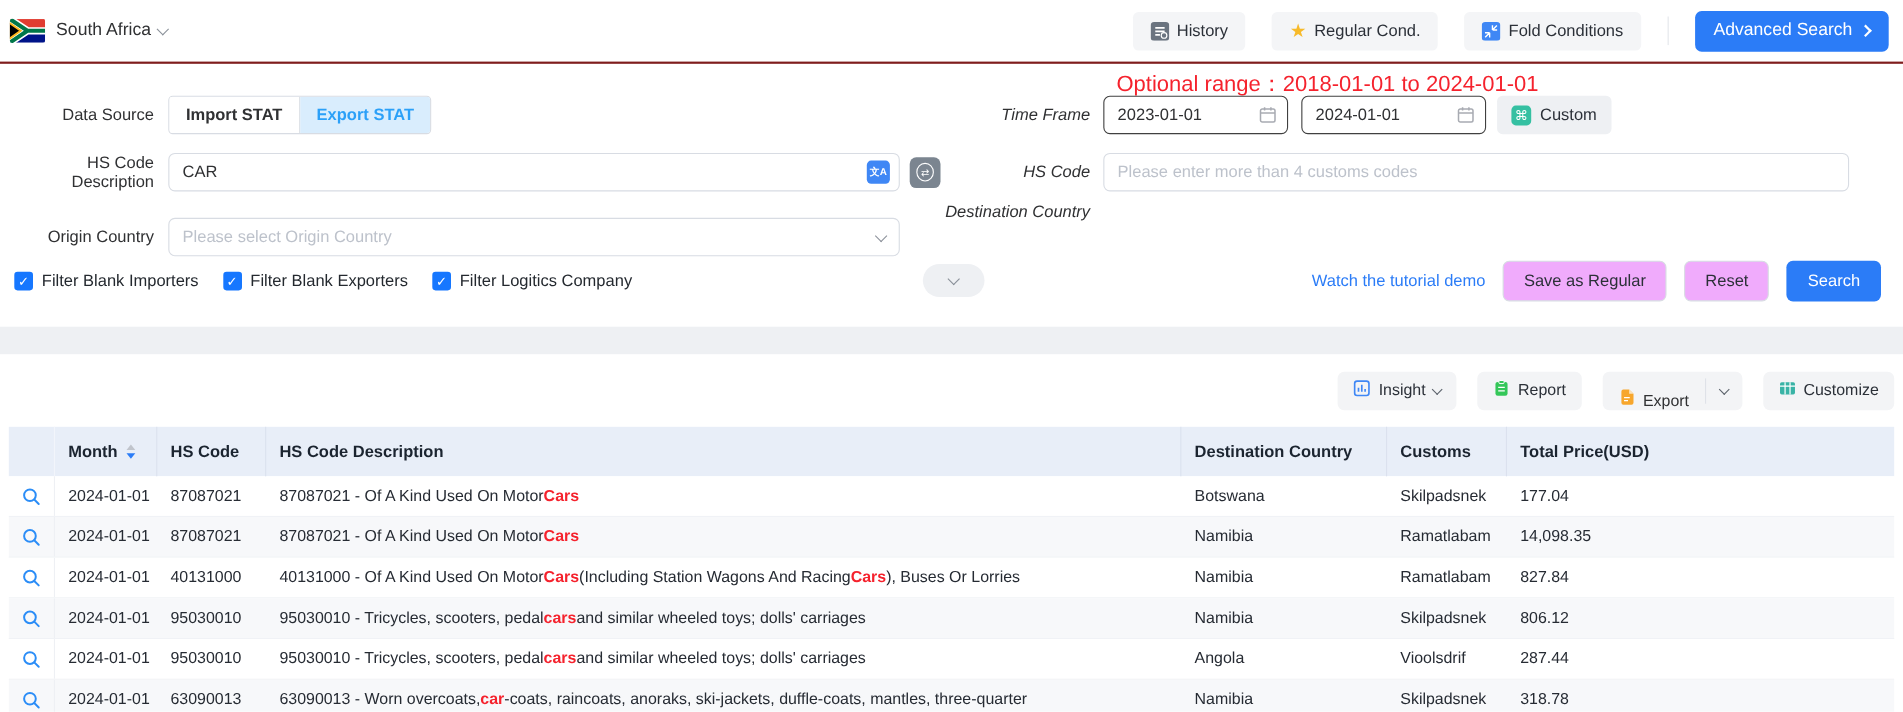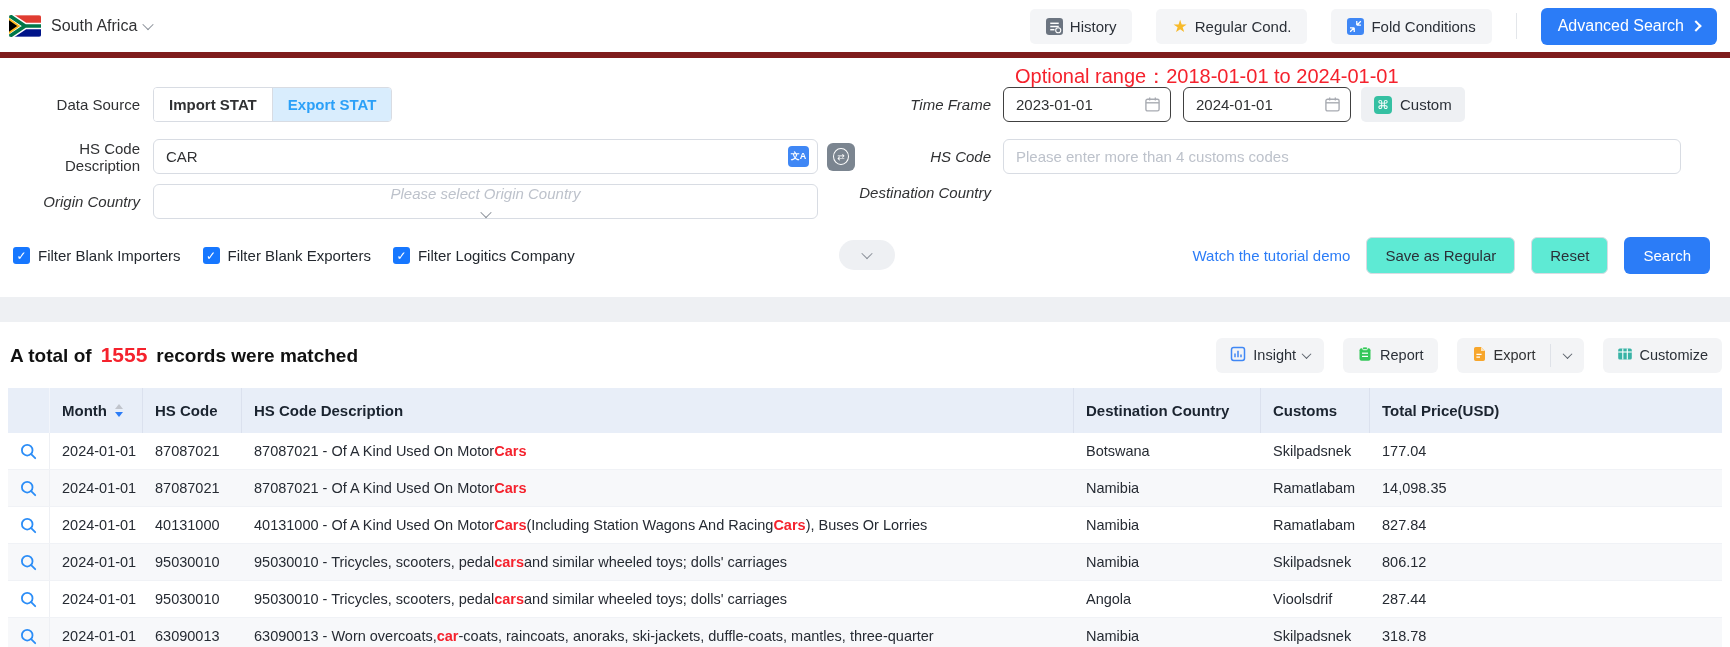--- a/index.html
+++ b/index.html
@@ -3,21 +3,21 @@
 <meta charset="utf-8">
 <style>
   * { box-sizing: border-box; }
   html,body { margin:0; padding:0; }
   body {
     width:1730px; height:647px; overflow:hidden; position:relative;
     background:#fff; color:#303133;
     font-family:"Liberation Sans", sans-serif; font-size:15px;
   }
   
-  .topbar { height:58px; display:flex; align-items:center; padding:0 13px 0 9px; border-bottom:6px solid #7f1d1d; }
+  .topbar { height:58px; display:flex; align-items:center; padding:0 13px 0 9px; border-bottom:2px solid #7f1d1d; }
   .flag-wrap { display:flex; align-items:center; cursor:pointer; }
   .flag-wrap svg { width:32px; height:22px; border-radius:2px; display:block; }
   .country-name { font-size:16px; color:#303133; margin:0 7px 0 10px; }
   .chev-down { width:8px; height:8px; border-right:1.6px solid #8a9099; border-bottom:1.6px solid #8a9099; transform:rotate(45deg) translate(-1px,-1px); display:inline-block; }
   .topbar-right { margin-left:auto; display:flex; align-items:center; gap:24px; }
   .tb-btn { display:flex; align-items:center; gap:7px; background:#f4f5f7; border:none; border-radius:5px; height:35px; padding:0 16px; font-size:15px; color:#2b3038; cursor:pointer; font-family:inherit; }
   .divider-v { width:1px; height:26px; background:#e3e6ea; }
   .adv-btn { background:#2b7cf7; color:#fff; border:none; border-radius:6px; height:37px; padding:0 17px; font-size:16px; display:flex; align-items:center; gap:8px; cursor:pointer; font-family:inherit;justify-content:flex-end; }
   .chev-right-w { width:8px; height:8px; border-top:2px solid #fff; border-right:2px solid #fff; transform:rotate(45deg); display:inline-block; }
   .icon-sq { width:17px; height:17px; border-radius:3px; display:flex; align-items:center; justify-content:center; flex:0 0 auto; }
@@ -46,31 +46,31 @@
   .cal-ic { position:absolute; right:10px; top:9px; cursor:pointer; }
   .custom-btn { margin-left:10px; display:flex; align-items:center; gap:8px; background:#eef0f3; border:none; border-radius:5px; height:35px; padding:0 13px; font-size:15px; color:#2b3038; cursor:pointer; font-family:inherit; }
   .cmd-ic { width:18px; height:18px; background:#35c0a2; border-radius:4px; color:#fff; font-size:12px; display:flex; align-items:center; justify-content:center; }
   .cb-row { position:absolute; top:180px; left:13px; right:0; display:flex; align-items:center; height:35px; }
   .cb-item { display:flex; align-items:center; margin-right:22px; cursor:pointer; }
   .cb-box { width:17px; height:17px; background:#1677ff; border-radius:3px; color:#fff; font-size:12px; display:flex; align-items:center; justify-content:center; }
   .cb-label { margin-left:8px; color:#24292f; }
   .collapse-pill { position:absolute; left:826px; top:2px; width:56px; height:30px; background:#eef0f3; border:none; border-radius:15px; display:flex; align-items:center; justify-content:center; cursor:pointer; }
   .cb-right { margin-left:auto; display:flex; align-items:center; gap:16px; padding-right:20px; }
   .tut-link { color:#2b7cf7; cursor:pointer; }
-  .btn-plain { height:37px; padding:0 18px; border:1px solid #d8dce3; border-radius:6px; background:#5eead4; font-size:15px; color:#2b3038; cursor:pointer; font-family:inherit; }
+  .btn-plain { height:37px; padding:0 18px; border:1px solid #d8dce3; border-radius:6px; background:#f0abfc; font-size:15px; color:#2b3038; cursor:pointer; font-family:inherit; }
   .btn-primary { height:37px; padding:0 19px; border:none; border-radius:6px; background:#2b7cf7; color:#fff; font-size:15px; cursor:pointer; font-family:inherit; }
   
   .band { height:25px; background:#eef0f3; }
   .results-bar { height:66px; display:flex; align-items:center; padding:0 8px 0 10px; }
   .total-line { display:flex; align-items:baseline; gap:9px; font-weight:bold; font-size:19px; color:#111; }
   .total-count { color:#f5222d; font-size:21px; }
   .res-right { margin-left:auto; display:flex; align-items:center; gap:19px; }
   .res-btn { display:flex; align-items:center; gap:7px; background:#f3f4f6; border:none; border-radius:6px; height:35px; padding:0 14px; font-size:14.5px; color:#2b3038; cursor:pointer; font-family:inherit; }
   .split-btn { display:flex; align-items:stretch; background:#f3f4f6; border-radius:6px; overflow:hidden; }
-  .split-main { display:flex; align-items:center; gap:7px; padding:0 14px; height:35px; cursor:pointer; font-size:14.5px; }
+  .split-main { display:flex; align-items:flex-end; gap:7px; padding:0 14px; height:35px; cursor:pointer; font-size:14.5px; }
   .split-div { width:1px; background:#dfe2e8; margin:6px 0; }
   .split-chev { width:33px; display:flex; align-items:center; justify-content:center; cursor:pointer; }
   .chev-sm { width:7px; height:7px; border-right:1.5px solid #5b626b; border-bottom:1.5px solid #5b626b; transform:rotate(45deg) translate(-1px,-1px); display:inline-block; }
   
   .table { margin:0 8px; }
   .thead { display:flex; background:#e8eef8; height:45px; font-weight:bold; font-size:15px; color:#1b2430; }
   .th, .td { display:flex; align-items:center; padding:0 12px; overflow:hidden; white-space:nowrap; }
   .th { border-right:1px solid #dbe1ee; }
   .th.c6 { border-right:none; }
   .th.c0 { border-right:1px solid #f2f5fb; }
@@ -195,23 +195,23 @@
     </button>
   </div>
 
   <div class="frow" style="top:81px; left:820px;">
     <div class="rlabel">HS Code</div>
     <div class="inp-wrap" style="width:678px;">
       <input class="inp" style="padding-right: 12px;" placeholder="Please enter more than 4 customs codes">
     </div>
   </div>
 
-  <div class="frow" style="top:126px; left:3px;font-style:italic;">
+  <div class="frow" style="top:140px; left:3px;">
     <div class="llabel">Origin Country</div>
-    <div class="sel" style="width:665px;flex-direction:column;">
+    <div class="sel" style="width:665px;">
       <span class="ph">Please select Origin Country</span>
       <span class="chev-down"></span>
     </div>
   </div>
 
   <div class="frow" style="top:126px; left:820px;">
     <div class="rlabel">Destination Country</div>
   </div>
 
   <div class="cb-row">
@@ -235,25 +235,20 @@
       <button class="btn-plain">Save as Regular</button>
       <button class="btn-plain">Reset</button>
       <button class="btn-primary">Search</button>
     </div>
   </div>
 </section>
 
 <div class="band"></div>
 
 <section class="results-bar">
-  <div class="total-line">
-    <span>A total of</span>
-    <span class="total-count">1555</span>
-    <span>records were matched</span>
-  </div>
   <div class="res-right">
     <button class="res-btn">
       <span>
         <svg width="16" height="16" viewBox="0 0 16 16">
             <rect x="1.5" y="1.5" width="13" height="13" rx="2.2" fill="none" stroke="#3f87f5" stroke-width="1.5"></rect>
             <line x1="5" y1="11.2" x2="5" y2="7.5" stroke="#3f87f5" stroke-width="1.5"></line>
             <line x1="8" y1="11.2" x2="8" y2="4.8" stroke="#3f87f5" stroke-width="1.5"></line>
             <line x1="11" y1="11.2" x2="11" y2="8.6" stroke="#3f87f5" stroke-width="1.5"></line>
           </svg>
       </span>

